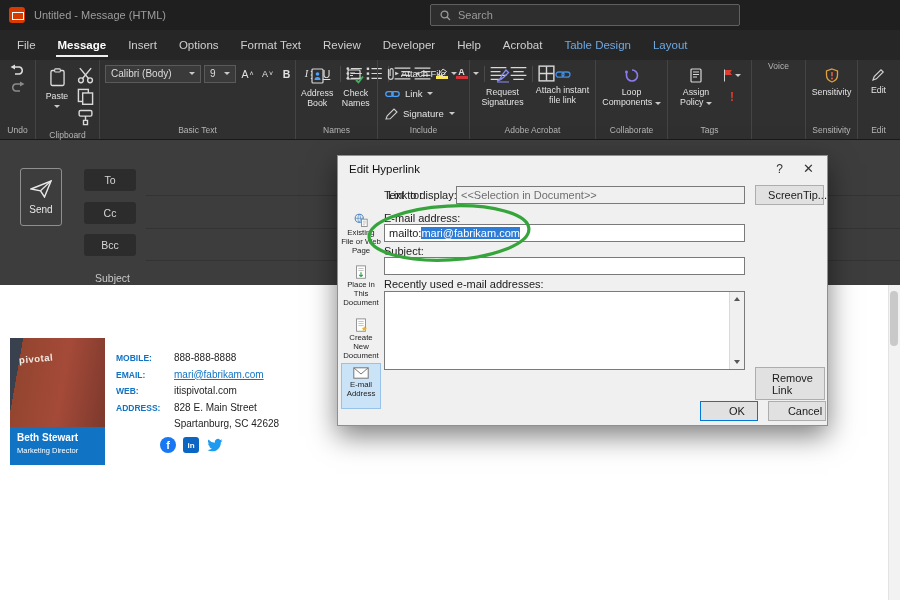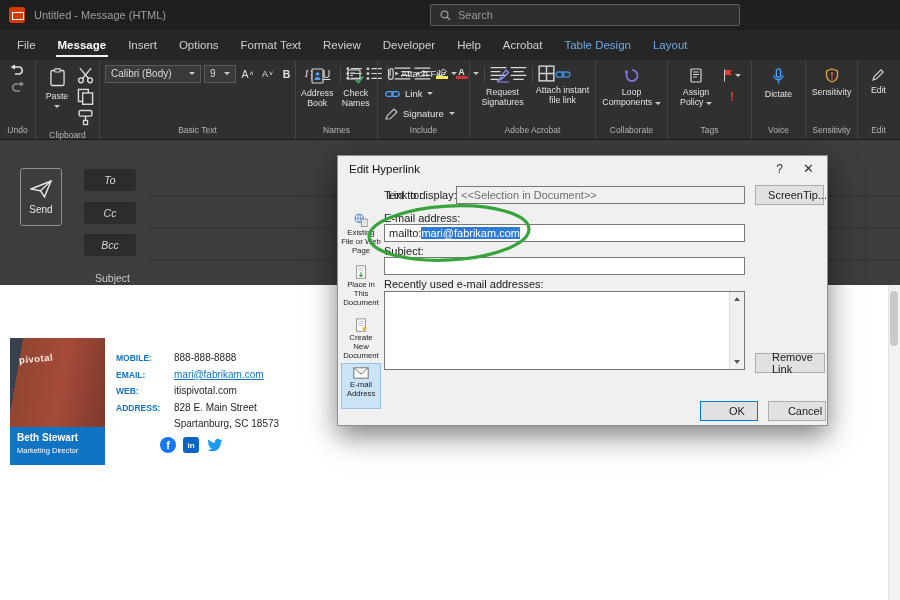--- a/index.html
+++ b/index.html
@@ -35,21 +35,21 @@
   .fsel { height:18px; background:#3a3a3a; border:1px solid #5a5a5a; color:#dcdcdc; font-size:10px; display:flex; align-items:center; justify-content:space-between; padding:0 5px; }
   .bold { font-weight:bold; } .ital { font-style:italic; font-family:"Liberation Serif",serif; } .und { text-decoration:underline; }
   .colorbar { display:block; width:12px; height:3px; margin-top:-1px; }
   .stack { display:flex; flex-direction:column; align-items:center; line-height:1; }
   .incrow { display:flex; align-items:center; gap:5px; color:#e3e3e3; font-size:9.5px; height:19px; padding:0 4px; white-space:nowrap; }
   .vline { width:1px; background:#4a4a4a; height:16px; margin:0 2px; }
 
   
   .compose { position:absolute; left:0; top:140px; width:900px; height:145px; background:#3d3d3d; }
   .send-btn { position:absolute; left:20px; top:28px; width:42px; height:58px; border:1px solid #8f8f8f; border-radius:3px; background:#3d3d3d; display:flex; flex-direction:column; align-items:center; justify-content:center; gap:6px; color:#e8e8e8; font-size:10px; }
-  .pill { position:absolute; left:84px; width:52px; height:22px; background:#2c2c2c; border-radius:3px; color:#d6d6d6; font-size:10.5px; display:flex; align-items:center; justify-content:center;font-style:italic; }
+  .pill { position:absolute; left:84px; width:52px; height:22px; background:#2c2c2c; border-radius:3px; color:#d6d6d6; font-size:10.5px; display:flex; align-items:center; justify-content:center; }
   .fieldline { position:absolute; left:146px; right:0; height:1px; background:#333; }
   .subject-label { position:absolute; left:95px; top:132px; color:#c9c9c9; font-size:10.5px; }
 
   
   .bodyarea { position:absolute; left:0; top:285px; width:900px; height:315px; background:#fff; }
   .photo { position:absolute; left:10px; top:53px; width:95px; height:89px; background:linear-gradient(100deg,#39404e 0%,#39404e 12%,#93452f 12%,#a54a39 55%,#7c392c 100%); overflow:hidden; }
   .brand { position:absolute; left:9px; top:15px; color:#f3e9e2; font-size:9.5px; font-weight:bold; letter-spacing:.5px; transform:rotate(-5deg); }
   .namebar { position:absolute; left:10px; top:142px; width:95px; height:38px; background:#1173c4; color:#fff; padding:5px 7px; }
   .nm { font-size:10px; font-weight:bold; }
   .rl { font-size:7.5px; margin-top:3px; }
@@ -343,30 +343,20 @@
               </svg>
             <span class="caret" style="margin-left:2px"></span>
           </span>
           <span class="sbtn" style="color:#e23b2e;font-weight:bold;font-size:12px">!</span>
         </div>
       </div>
       <div class="grp-label">Tags</div>
     </div>
 
     <div class="grp" style="width:54px">
-      <div class="grp-body" style="justify-content:center">
-        <div class="bigbtn" style="width:46px">
-          <svg width="13" height="17" viewBox="0 0 12 16">
-              <rect x="4" y="0.8" width="4" height="8" rx="2" fill="none" stroke="#4aa3ff" stroke-width="1.3"></rect>
-              <path d="M1.8 6.8 a4.2 4.2 0 0 0 8.4 0" fill="none" stroke="#4aa3ff" stroke-width="1.3"></path>
-              <line x1="6" y1="11.4" x2="6" y2="14.5" stroke="#4aa3ff" stroke-width="1.3"></line>
-            </svg>
-          <span>Dictate</span>
-        </div>
-      </div>
       <div class="grp-label">Voice</div>
     </div>
 
     <div class="grp" style="width:52px">
       <div class="grp-body" style="justify-content:center">
         <div class="bigbtn" style="width:46px">
           <svg width="14" height="15" viewBox="0 0 14 15">
               <path d="M7 1 L12.5 3 V7 C12.5 10.6 10.2 12.9 7 14 C3.8 12.9 1.5 10.6 1.5 7 V3 Z" fill="none" stroke="#e0a23f" stroke-width="1.3"></path>
               <path d="M7 4 V8.2" stroke="#e05c4b" stroke-width="1.6"></path>
               <circle cx="7" cy="10.6" r="1" fill="#e05c4b"></circle>
@@ -427,21 +417,21 @@
       <div class="crow">
           <span class="clabel">WEB:</span>
           <span class="cval">itispivotal.com</span>
         </div>
       <div class="crow">
           <span class="clabel">ADDRESS:</span>
           <span class="cval">828 E. Main Street</span>
         </div>
       <div class="crow">
           <span class="clabel"></span>
-          <span class="cval">Spartanburg, SC 18573</span>
+          <span class="cval">Spartanburg, SC 42628</span>
         </div>
     </div>
     <div class="social">
       <span class="fb">f</span>
       <span class="li">in</span>
       <svg width="17" height="15" viewBox="0 0 16 14">
           <path fill="#1d9bf0" d="M15.5 2.2c-.5.2-1 .4-1.6.4.6-.3 1-.9 1.2-1.5-.5.3-1.1.6-1.8.7A2.9 2.9 0 0 0 8.3 4.4 8.3 8.3 0 0 1 2.3 1.3a2.9 2.9 0 0 0 .9 3.9c-.5 0-.9-.1-1.3-.3 0 1.4 1 2.6 2.3 2.9-.4.1-.8.1-1.3 0 .4 1.2 1.5 2 2.7 2.1A5.8 5.8 0 0 1 1.3 11.2 8.2 8.2 0 0 0 5.8 12.5c5.3 0 8.2-4.4 8.2-8.2v-.4c.6-.4 1-.9 1.5-1.7z"></path>
         </svg>
     </div>
     <div class="vscroll">
@@ -505,21 +495,21 @@
     <div class="tbox" style="left:46px;top:101px;width:361px;height:18px"></div>
 
     <span class="dlab" style="left:46px;top:122px">Recently used e-mail addresses:</span>
     <div class="recent-list">
       <div class="lscroll">
         <div class="sarr-up"></div>
         <div class="sarr-dn"></div>
       </div>
     </div>
 
-    <div class="wbtn" style="left:417px;top:197px;width:70px;height:20px">Remove Link</div>
+    <div class="wbtn" style="left:417px;top:211px;width:70px;height:33px">Remove Link</div>
     <div class="wbtn default" style="left:362px;top:245px;width:58px;height:20px">OK</div>
     <div class="wbtn" style="left:430px;top:245px;width:58px;height:20px">Cancel</div>
   </div>
 
   <svg class="anno" width="900" height="600">
     <ellipse cx="449" cy="233" rx="80" ry="27" fill="none" stroke="#35a43b" stroke-width="3.2" transform="rotate(-3 449 233)"></ellipse>
   </svg>
 </div>
 
 </body></html>

